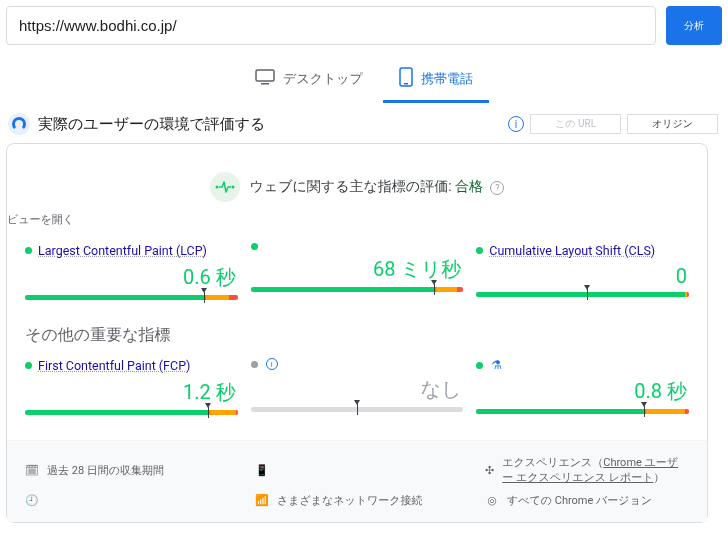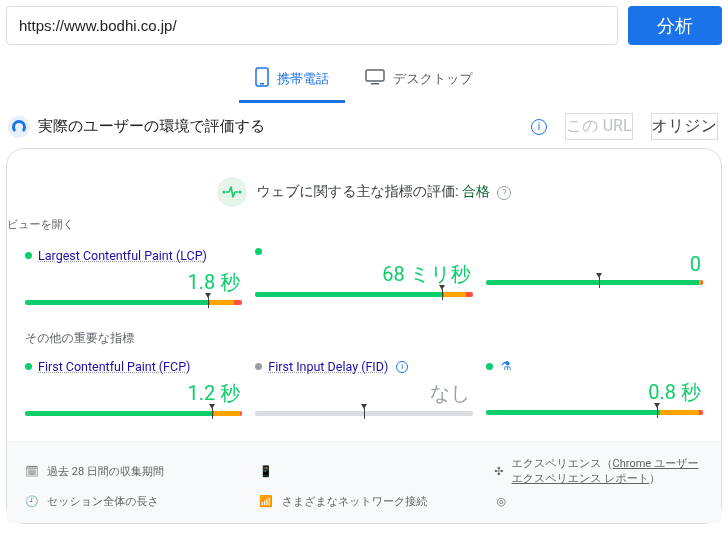--- a/index.html
+++ b/index.html
@@ -1,36 +1,36 @@
 <!DOCTYPE html>
 <html><head>
 <meta charset="utf-8">
 <style>
   * { box-sizing: border-box; margin: 0; padding: 0; }
   body { font-family: Roboto, Arial, sans-serif; font-size: 13px; color: #202124; background: #fff; width: 728px; }
 
   .top-row { display: flex; padding: 6px 6px 10px 6px; gap: 10px; }
   .url-input { flex: 1; border: 1px solid #dadce0; border-radius: 4px; padding: 10px 12px; font-size: 15px; color: #202124; }
-  .analyze-btn { background: #1a73e8; color: #fff; border: none; border-radius: 4px; padding: 0 29px; font-size: 18px; cursor: pointer; }
+  .analyze-btn { background: #1a73e8; color: #fff; border: none; border-radius: 4px; padding: 0 18px; font-size: 10px; cursor: pointer; }
 
   .device-tabs { display: flex; justify-content: center; gap: 4px; padding: 4px 0 0 0; }
   .device-tab { display: flex; align-items: center; gap: 8px; padding: 8px 16px 10px 16px; color: #5f6368; font-size: 13px; cursor: pointer; border-bottom: 3px solid transparent; }
   .device-tab.active { color: #1a73e8; border-bottom: 3px solid #1a73e8; }
   .device-tab .ico { display: inline-block; }
 
   .section-header { display: flex; align-items: center; padding: 10px 10px 8px 8px; gap: 8px; }
   .gauge-ico { width: 22px; height: 22px; border-radius: 50%; background: #e8f0fe; position: relative; }
   .gauge-ico::after { content:""; position:absolute; inset:4px; border-radius:50%; border:3px solid #1a73e8; border-bottom-color:transparent; }
   .section-title { flex:1; font-size: 15px; color:#202124; }
   .header-right { display:flex; align-items:center; gap:6px; }
   .info-ico { width:16px; height:16px; border:1px solid #1a73e8; color:#1a73e8; border-radius:50%; display:inline-flex; align-items:center; justify-content:center; font-size:10px; cursor:pointer; }
-  .chip { border:1px solid #dadce0; padding:2px 0; font-size:16px; color:#bdc1c6; background:#fff;margin-left:12px; }
+  .chip { border:1px solid #dadce0; padding:2px 24px; font-size:10px; color:#bdc1c6; background:#fff; }
   .chip.sel { color:#3c4043; }
 
-  .card { border:1px solid #dadce0; border-radius:18px; margin:0 6px 6px 6px; padding:0; }
+  .card { border:1px solid #dadce0; border-radius:8px; margin:0 20px 6px 6px; padding:0; }
 
   .cwv-row { display:flex; align-items:center; justify-content:center; gap:10px; padding:28px 0 10px 0; }
   .pulse-ico { width:30px; height:30px; border-radius:50%; background:#e6f4ea; display:flex; align-items:center; justify-content:center; }
   .cwv-text { font-size:14px; color:#3c4043; }
   .cwv-status { color:#0d652d; font-weight:500; }
   .help-ico { width:14px; height:14px; border:1px solid #9aa0a6; color:#9aa0a6; border-radius:50%; display:inline-flex; align-items:center; justify-content:center; font-size:9px; margin-left:4px; }
 
   .open-view { font-size:11px; color:#5f6368; padding:0 16px 8px 0; }
 
   .metrics { display:flex; gap:13px; padding:8px 18px 18px 18px; }
@@ -49,53 +49,53 @@
   .bar-wrap { position:relative; height:12px; }
   .bar-track { display:flex; width:100%; height:5px; border-radius:2px; overflow:hidden; }
   .seg { height:100%; }
   .seg.green { background:#0cce6b; }
   .seg.amber { background:#ffa400; }
   .seg.red { background:#ff4e42; }
   .seg.grey { background:#dadce0; }
   .marker { position:absolute; top:-3px; width:1px; height:11px; background:#3c4043; }
   .marker::after { content:""; position:absolute; left:-3px; top:-4px; width:0; height:0; border-left:3.5px solid transparent; border-right:3.5px solid transparent; border-top:5px solid #3c4043; }
 
-  .other-title { font-size:12px; color:#5f6368; padding:0 18px 4px 18px; }
+  .other-title { font-size:16px; color:#5f6368; padding:0 18px 4px 18px; }
 
   .footer-grid { display:grid; grid-template-columns:1fr 1fr 1fr; gap:8px 26px; background:#f8f9fa; padding:14px 18px; font-size:11px; color:#5f6368; border-top:1px solid #f1f3f4; }
   .foot-cell { display:flex; align-items:center; gap:8px; }
   .foot-ico { width:14px; height:14px; display:inline-flex; align-items:center; justify-content:center; color:#5f6368; }
   .foot-link { text-decoration:underline; }
 </style>
 </head>
 <body>
 
 <div class="top-row">
   <input class="url-input" value="https://www.bodhi.co.jp/" style="">
   <button class="analyze-btn">分析</button>
 </div>
 
 <div class="device-tabs">
+  <div class="device-tab">
+    <span class="ico">
+      <svg width="20" height="16" viewBox="0 0 20 16">
+          <rect x="1" y="1" width="18" height="11" rx="1.5" fill="none" stroke="#5f6368" stroke-width="1.5"></rect>
+          <rect x="6" y="14" width="8" height="1.5" fill="#5f6368"></rect>
+        </svg>
+    </span>
+    <span>デスクトップ</span>
+  </div>
   <div class="device-tab active">
     <span class="ico">
       <svg width="14" height="20" viewBox="0 0 14 20">
           <rect x="1" y="1" width="12" height="18" rx="2" fill="none" stroke="#1a73e8" stroke-width="1.5"></rect>
           <rect x="5" y="16" width="4" height="1.5" fill="#1a73e8"></rect>
         </svg>
     </span>
     <span>携帯電話</span>
-  </div>
-  <div class="device-tab">
-    <span class="ico">
-      <svg width="20" height="16" viewBox="0 0 20 16">
-          <rect x="1" y="1" width="18" height="11" rx="1.5" fill="none" stroke="#5f6368" stroke-width="1.5"></rect>
-          <rect x="6" y="14" width="8" height="1.5" fill="#5f6368"></rect>
-        </svg>
-    </span>
-    <span>デスクトップ</span>
   </div>
 </div>
 
 <div class="section-header">
   <span class="gauge-ico"></span>
   <div class="section-title">実際のユーザーの環境で評価する</div>
   <div class="header-right">
     <span class="info-ico">i</span>
     <span class="chip">この URL</span>
     <span class="chip sel">オリジン</span>
@@ -120,21 +120,21 @@
   </div>
 
   <div class="open-view">ビューを開く</div>
 
   <div class="metrics">
     <div class="metric">
       <div class="metric-title-row">
         <span class="dot green"></span>
         <span class="metric-name">Largest Contentful Paint (LCP)</span>
       </div>
-      <div class="metric-value">1.8 秒</div>
+      <div class="metric-value">0.6 秒</div>
       <div class="bar-wrap">
         <div class="bar-track">
             <div class="seg green" style="width:85%"></div>
             <div class="seg amber" style="width:11%"></div>
             <div class="seg red" style="width:4%"></div>
           </div>
         <div class="marker" style="left:84%"></div>
       </div>
     </div>
     <div class="metric">
@@ -145,20 +145,24 @@
       <div class="bar-wrap">
         <div class="bar-track">
             <div class="seg green" style="width:87%"></div>
             <div class="seg amber" style="width:10%"></div>
             <div class="seg red" style="width:3%"></div>
           </div>
         <div class="marker" style="left:86%"></div>
       </div>
     </div>
     <div class="metric">
+      <div class="metric-title-row">
+        <span class="dot green"></span>
+        <span class="metric-name">Cumulative Layout Shift (CLS)</span>
+      </div>
       <div class="metric-value">0</div>
       <div class="bar-wrap">
         <div class="bar-track">
             <div class="seg green" style="width:98%"></div>
             <div class="seg amber" style="width:1%"></div>
             <div class="seg red" style="width:1%"></div>
           </div>
         <div class="marker" style="left:52%"></div>
       </div>
     </div>
@@ -178,21 +182,20 @@
             <div class="seg green" style="width:87%"></div>
             <div class="seg amber" style="width:12%"></div>
             <div class="seg red" style="width:1%"></div>
           </div>
         <div class="marker" style="left:86%"></div>
       </div>
     </div>
     <div class="metric">
       <div class="metric-title-row">
         <span class="dot grey"></span>
-        <span class="metric-name">First Input Delay (FID)</span>
         <span class="info-sm">i</span>
       </div>
       <div class="metric-value grey">なし</div>
       <div class="bar-wrap">
         <div class="bar-track">
             <div class="seg grey" style="width:100%"></div>
           </div>
         <div class="marker" style="left:50%"></div>
       </div>
     </div>
@@ -220,24 +223,24 @@
       </div>
     <div class="foot-cell">
         <span class="foot-ico">📱</span>
       </div>
     <div class="foot-cell">
         <span class="foot-ico">✣</span>
         <span><span>エクスペリエンス（</span><span class="foot-link">Chrome ユーザー エクスペリエンス レポート</span><span>）</span></span>
       </div>
     <div class="foot-cell">
         <span class="foot-ico">🕘</span>
-        <span>セッション全体の長さ</span>
       </div>
     <div class="foot-cell">
         <span class="foot-ico">📶</span>
         <span>さまざまなネットワーク接続</span>
       </div>
     <div class="foot-cell">
         <span class="foot-ico">◎</span>
+        <span>すべての Chrome バージョン</span>
       </div>
   </div>
 
 </div>
 
 </body></html>

